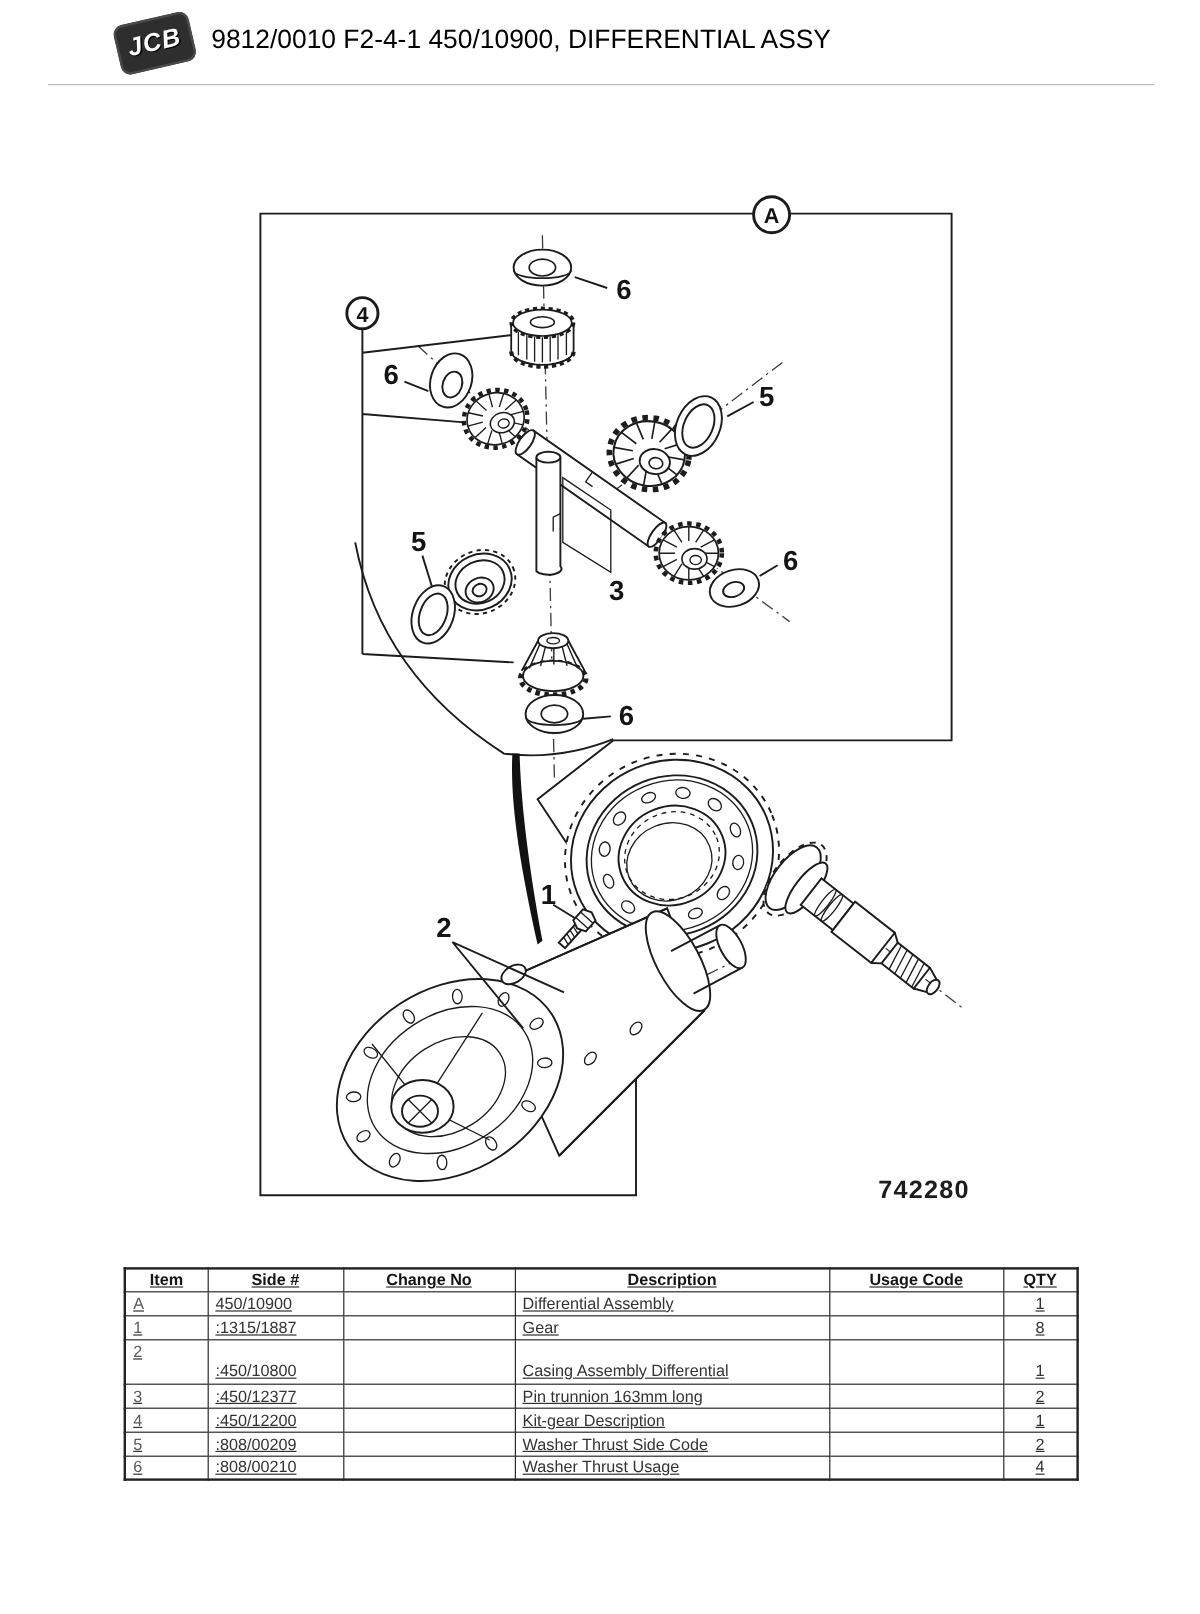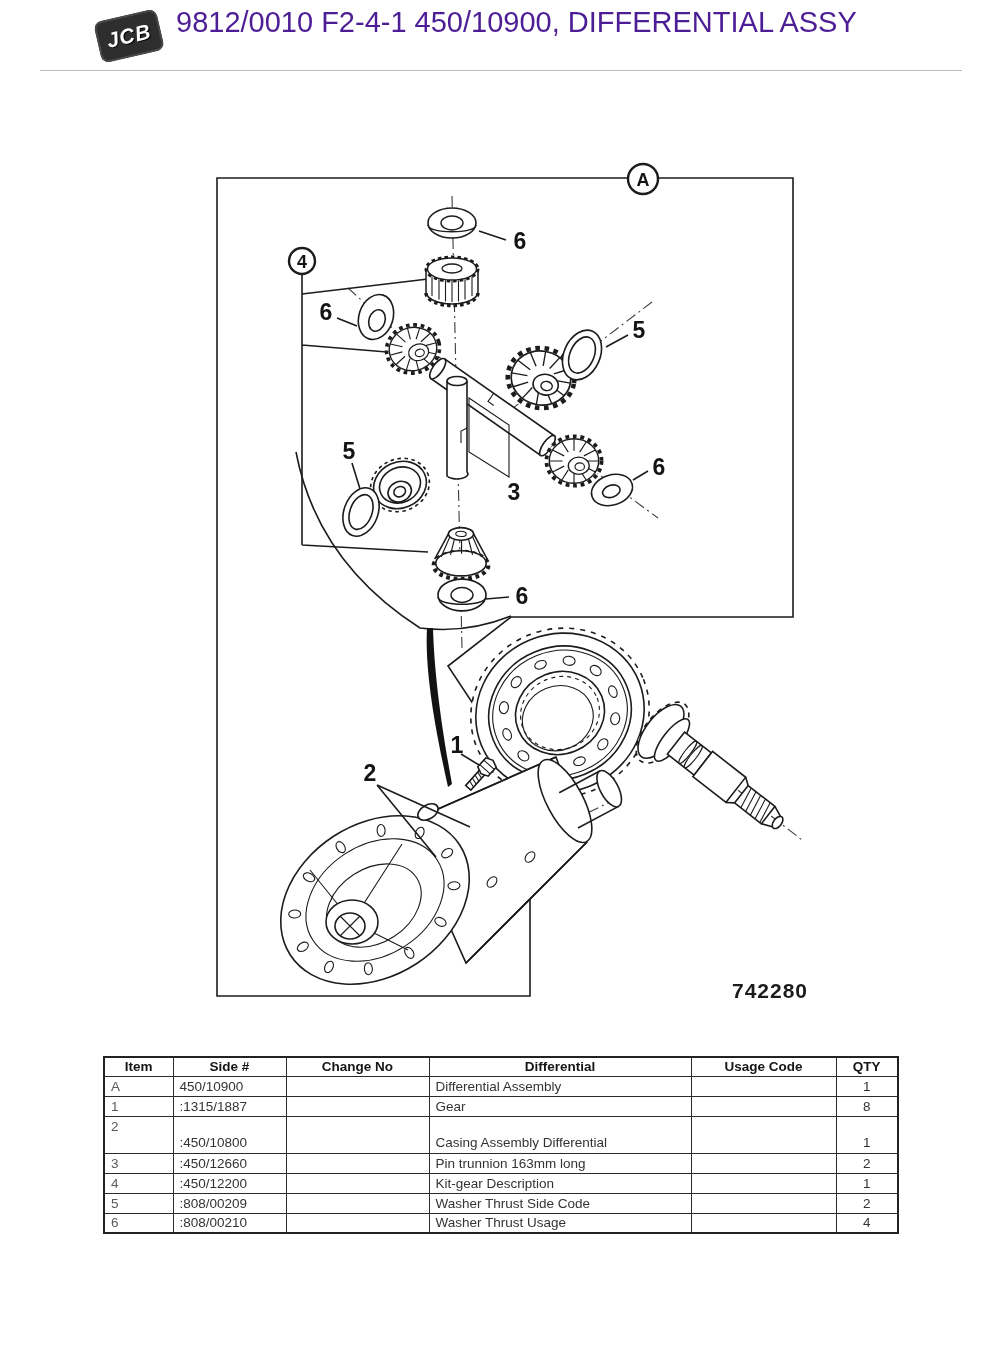--- a/index.html
+++ b/index.html
@@ -11,31 +11,32 @@
     position:absolute; left:97px; top:15px; width:64px; height:42px;
     background:#2e2e2e; border-radius:8px; transform:rotate(-13deg);
     display:flex; align-items:center; justify-content:center;
     box-shadow:0 0 0 2px #4a4a4a inset;
   }
   .logo-badge span {
     color:#fff; font-weight:bold; font-style:italic; font-size:21px; letter-spacing:1px;
     text-shadow:1px 1px 0 #000;
   }
   .page-title {
-    position:absolute; left:176px; top:6px; font-size:29px; color:#4c1d95;
+    position:absolute; left:176px; top:20px; font-size:22px; color:#000000;
     white-space:nowrap; letter-spacing:0px;
   }
   .title-rule { position:absolute; left:40px; top:70px; width:922px; height:1px; background:#b9b9b9; }
 
   
   table.parts {
     position:absolute; left:103px; top:1056px; width:794px;
     border-collapse:collapse; table-layout:fixed;
     font-size:13.5px; color:#333; background:#fff;
     border:2px solid #222;
+    text-decoration:underline;
   }
   table.parts th, table.parts td { border:1px solid #2b2b2b; overflow:hidden; white-space:nowrap; }
   table.parts th { font-weight:bold; text-align:center; color:#151515; height:19px; padding:1px 2px; }
   table.parts td { height:20px; padding:1px 6px; vertical-align:middle; }
   td.c-item { color:#5a5a5a; padding-left:4px; }
   td.c-qty { text-align:center; padding:1px 2px; }
   tr.tall td { height:37px; vertical-align:bottom; padding-bottom:3px; }
   tr.tall td.c-item { vertical-align:top; padding-top:2px; }
 
   
@@ -290,21 +291,21 @@
         <col style="width:143px">
       <col style="width:262px">
         <col style="width:145px">
         <col style="width:62px">
     </colgroup>
     <thead>
       <tr>
         <th>Item</th>
         <th>Side #</th>
         <th>Change No</th>
-        <th>Differential</th>
+        <th>Description</th>
         <th>Usage Code</th>
         <th>QTY</th>
       </tr>
     </thead>
     <tbody>
       <tr>
         <td class="c-item">A</td>
         <td>450/10900</td>
         <td></td>
         <td>Differential Assembly</td>
@@ -322,21 +323,21 @@
       <tr class="tall">
         <td class="c-item">2</td>
         <td>:450/10800</td>
         <td></td>
         <td>Casing Assembly Differential</td>
         <td></td>
         <td class="c-qty">1</td>
       </tr>
       <tr>
         <td class="c-item">3</td>
-        <td>:450/12660</td>
+        <td>:450/12377</td>
         <td></td>
         <td>Pin trunnion 163mm long</td>
         <td></td>
         <td class="c-qty">2</td>
       </tr>
       <tr>
         <td class="c-item">4</td>
         <td>:450/12200</td>
         <td></td>
         <td>Kit-gear Description</td>

